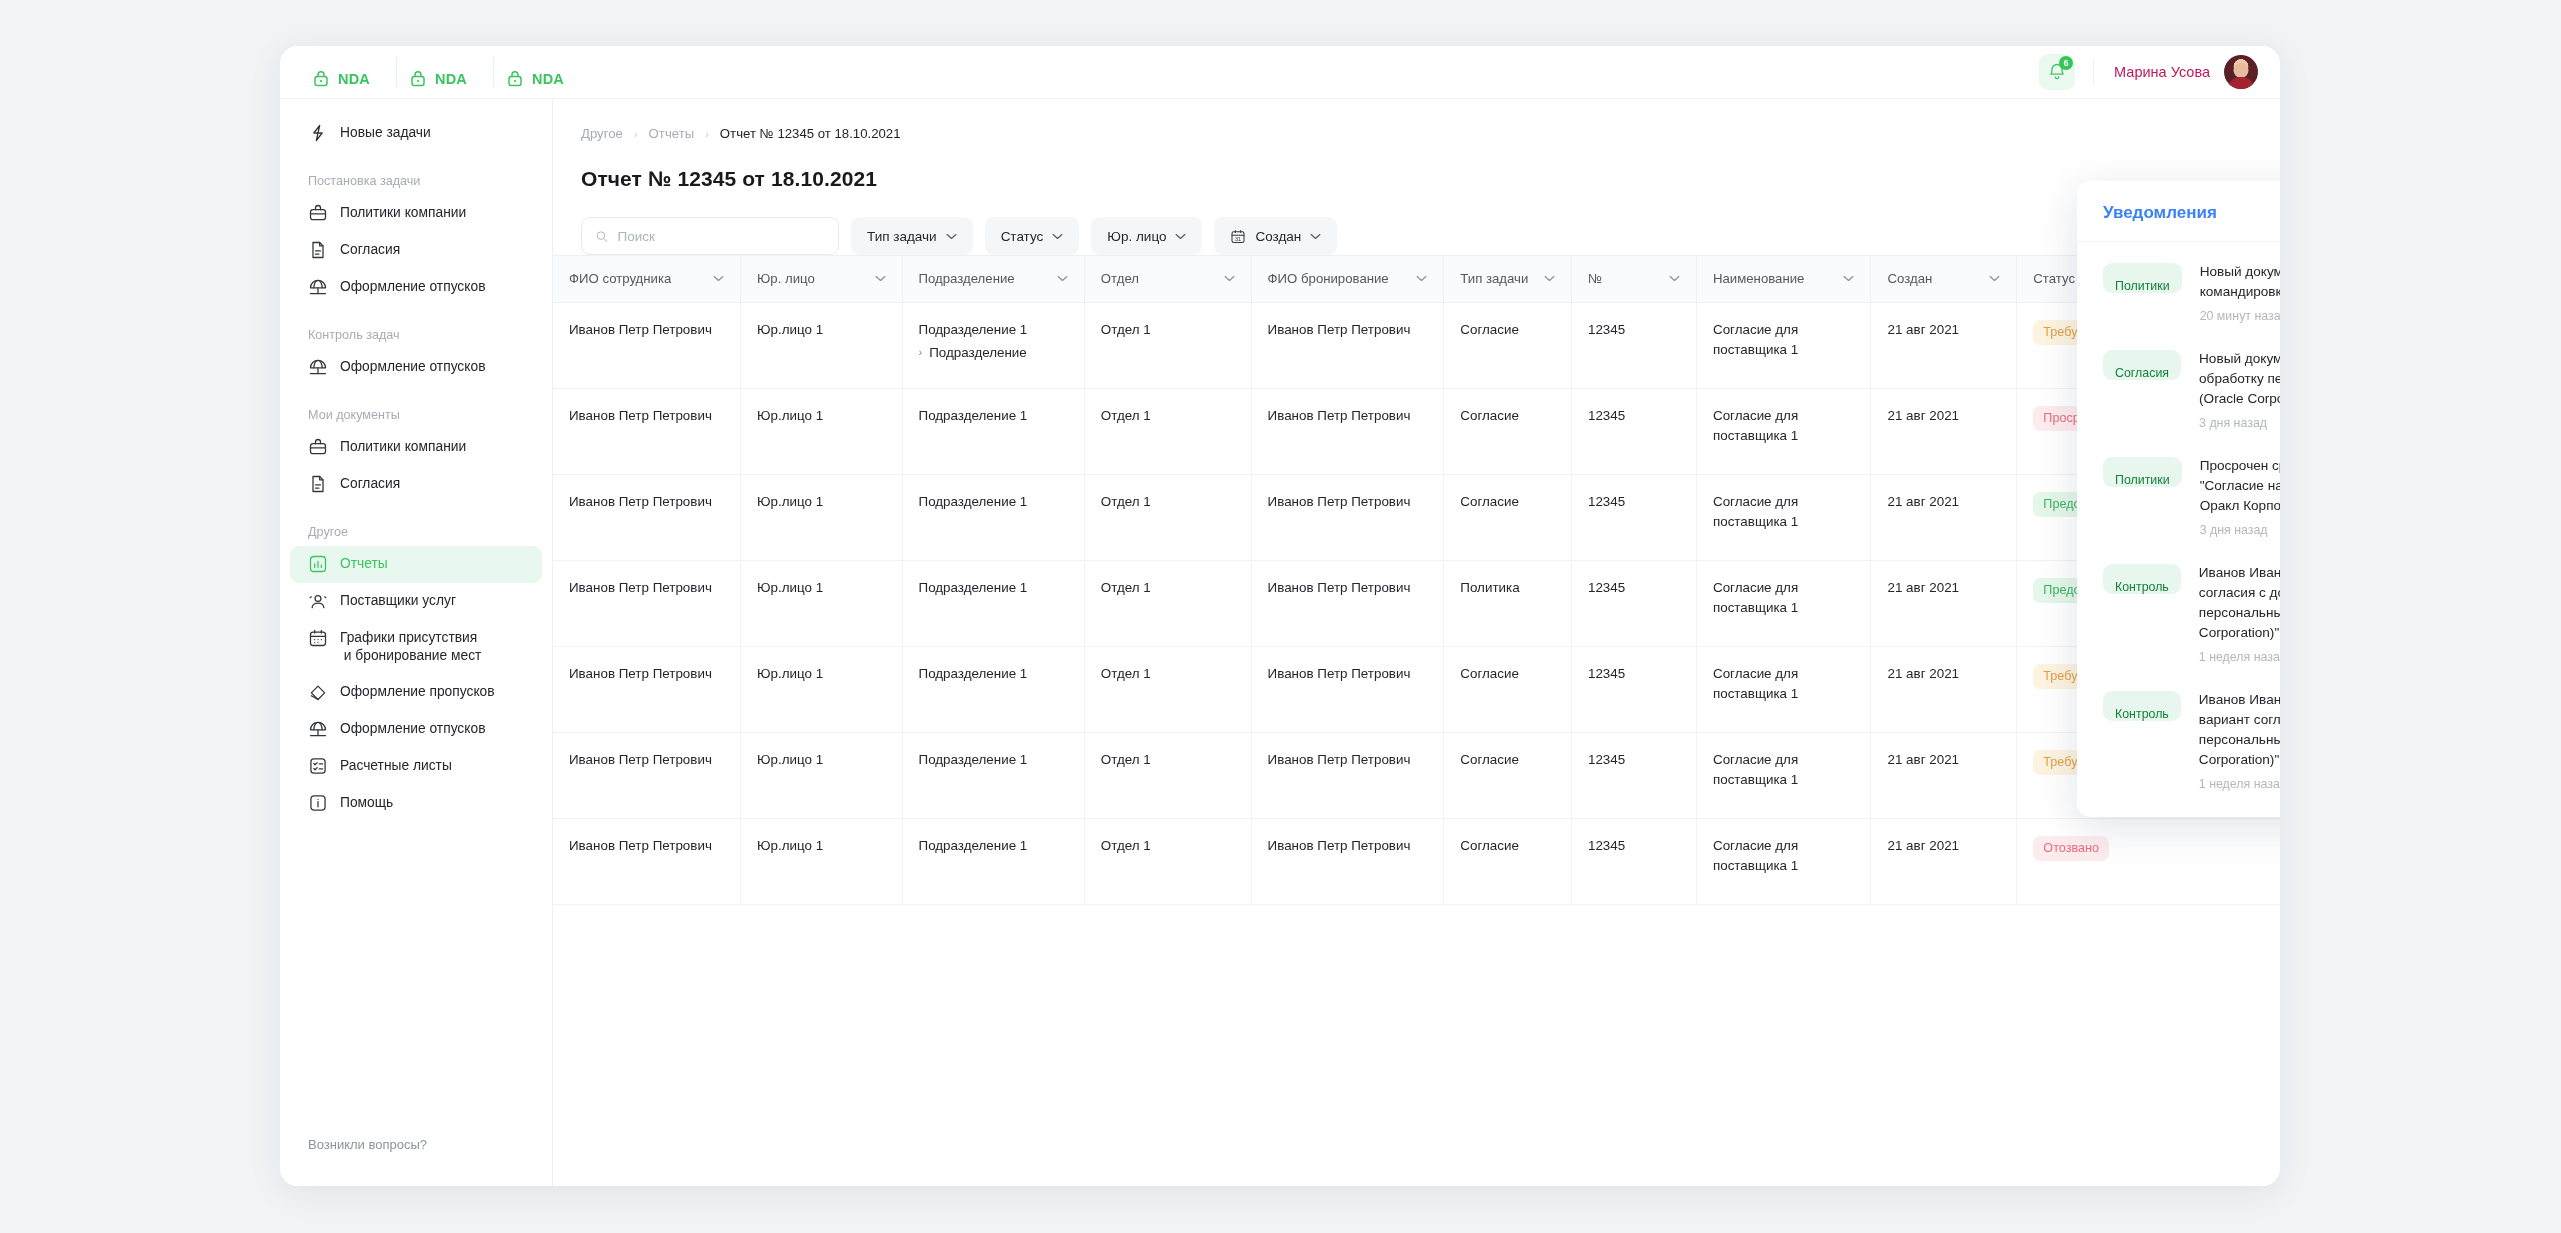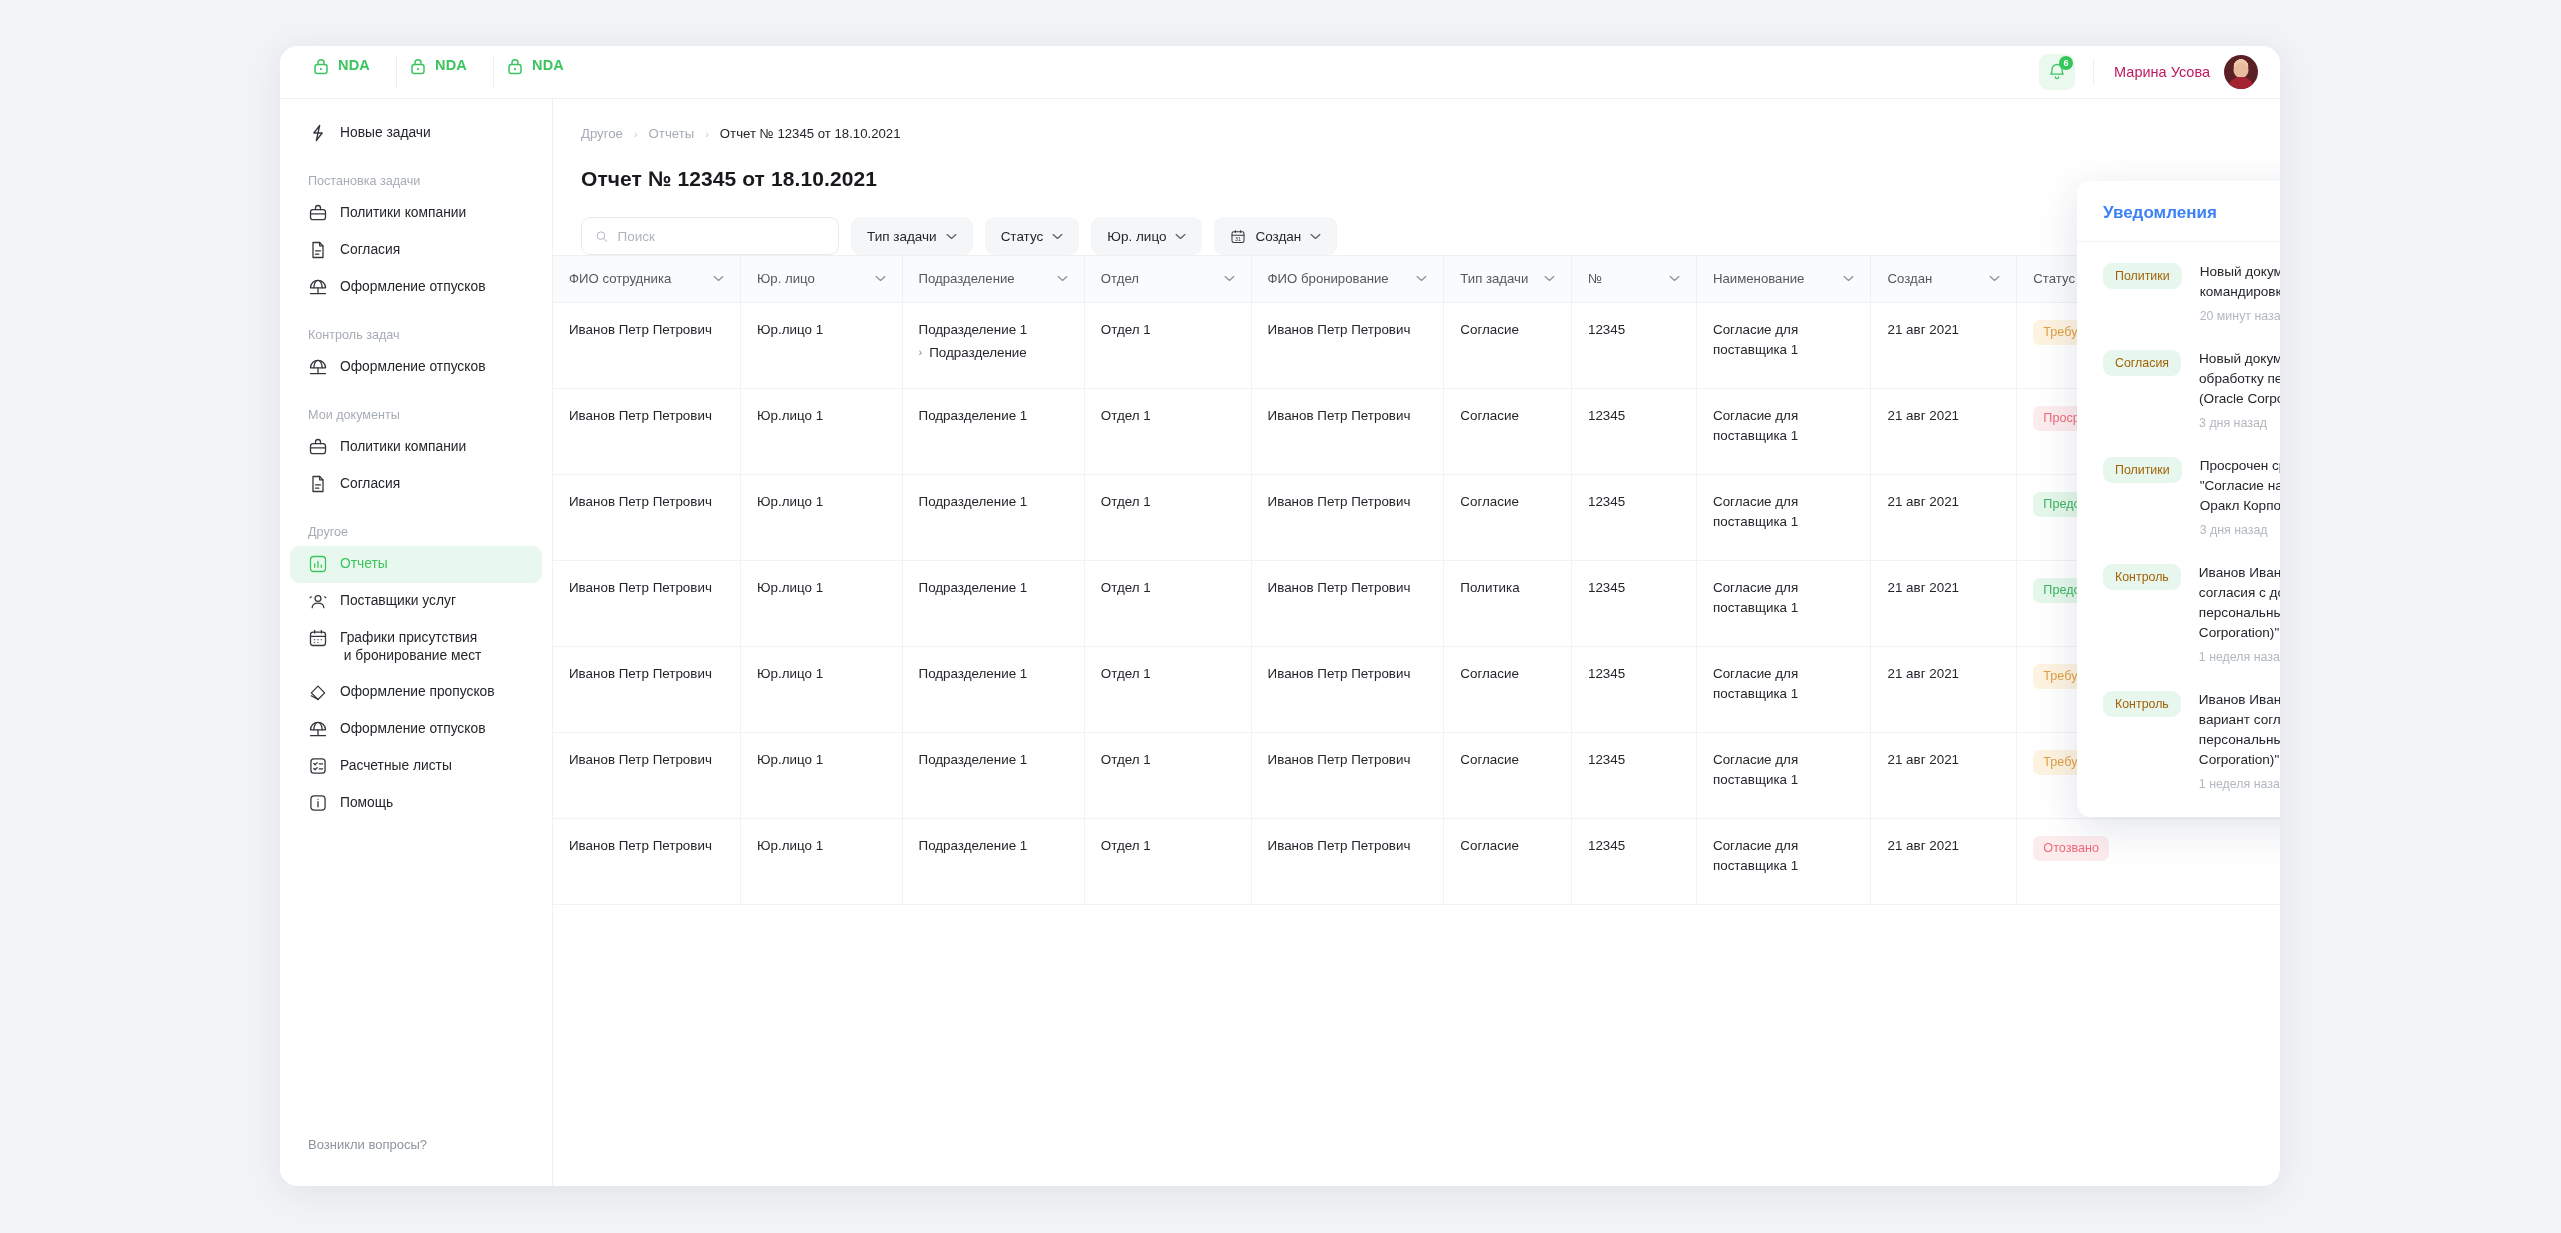--- a/index.html
+++ b/index.html
@@ -33,21 +33,21 @@
     height: 52px;
     flex: 0 0 52px;
     display: flex;
     align-items: center;
     padding: 0 0 0 20px;
     position: relative;
     background: #fff;
   }
   .nda-group { display: flex; align-items: center; }
   .nda {
-    display: flex; align-items: flex-start; gap: 8px;
+    display: flex; align-items: flex-end; gap: 8px;
     padding: 0 26px 0 12px;
     height: 30px;
     position: relative;
   }
   .nda + .nda { border-left: 1px solid #e3f3e7; }
   .nda-label {
     color: #3ac45e; font-size: 14.5px; font-weight: 700;
     letter-spacing: .2px;
   }
   .lock-icon { width: 18px; height: 18px; display: block; }
@@ -283,24 +283,24 @@
   .notif-title { font-size: 17px; font-weight: 700; color: #3b82f6; }
   .notif-list { padding: 6px 0 14px 0; }
   .notif-item {
     display: flex; gap: 18px;
     padding: 14px 26px 12px 26px;
     cursor: pointer;
   }
   .tag {
     flex: 0 0 auto;
     background: #e8f7ed;
-    color: #a16207;
+    color: #15803d;
     font-size: 12.4px;
     border-radius: 9px;
-    padding: 5px 12px;
+    padding: 15px 12px;
     height: 26px;
     line-height: 16px;
     white-space: nowrap;
     margin-top: 1px;
   }
   .notif-body { min-width: 0; }
   .notif-text { font-size: 13.6px; color: #23262b; line-height: 20px; }
   .notif-time { font-size: 12.4px; color: #b2b8bf; margin-top: 7px; }
 </style>
 </head>

